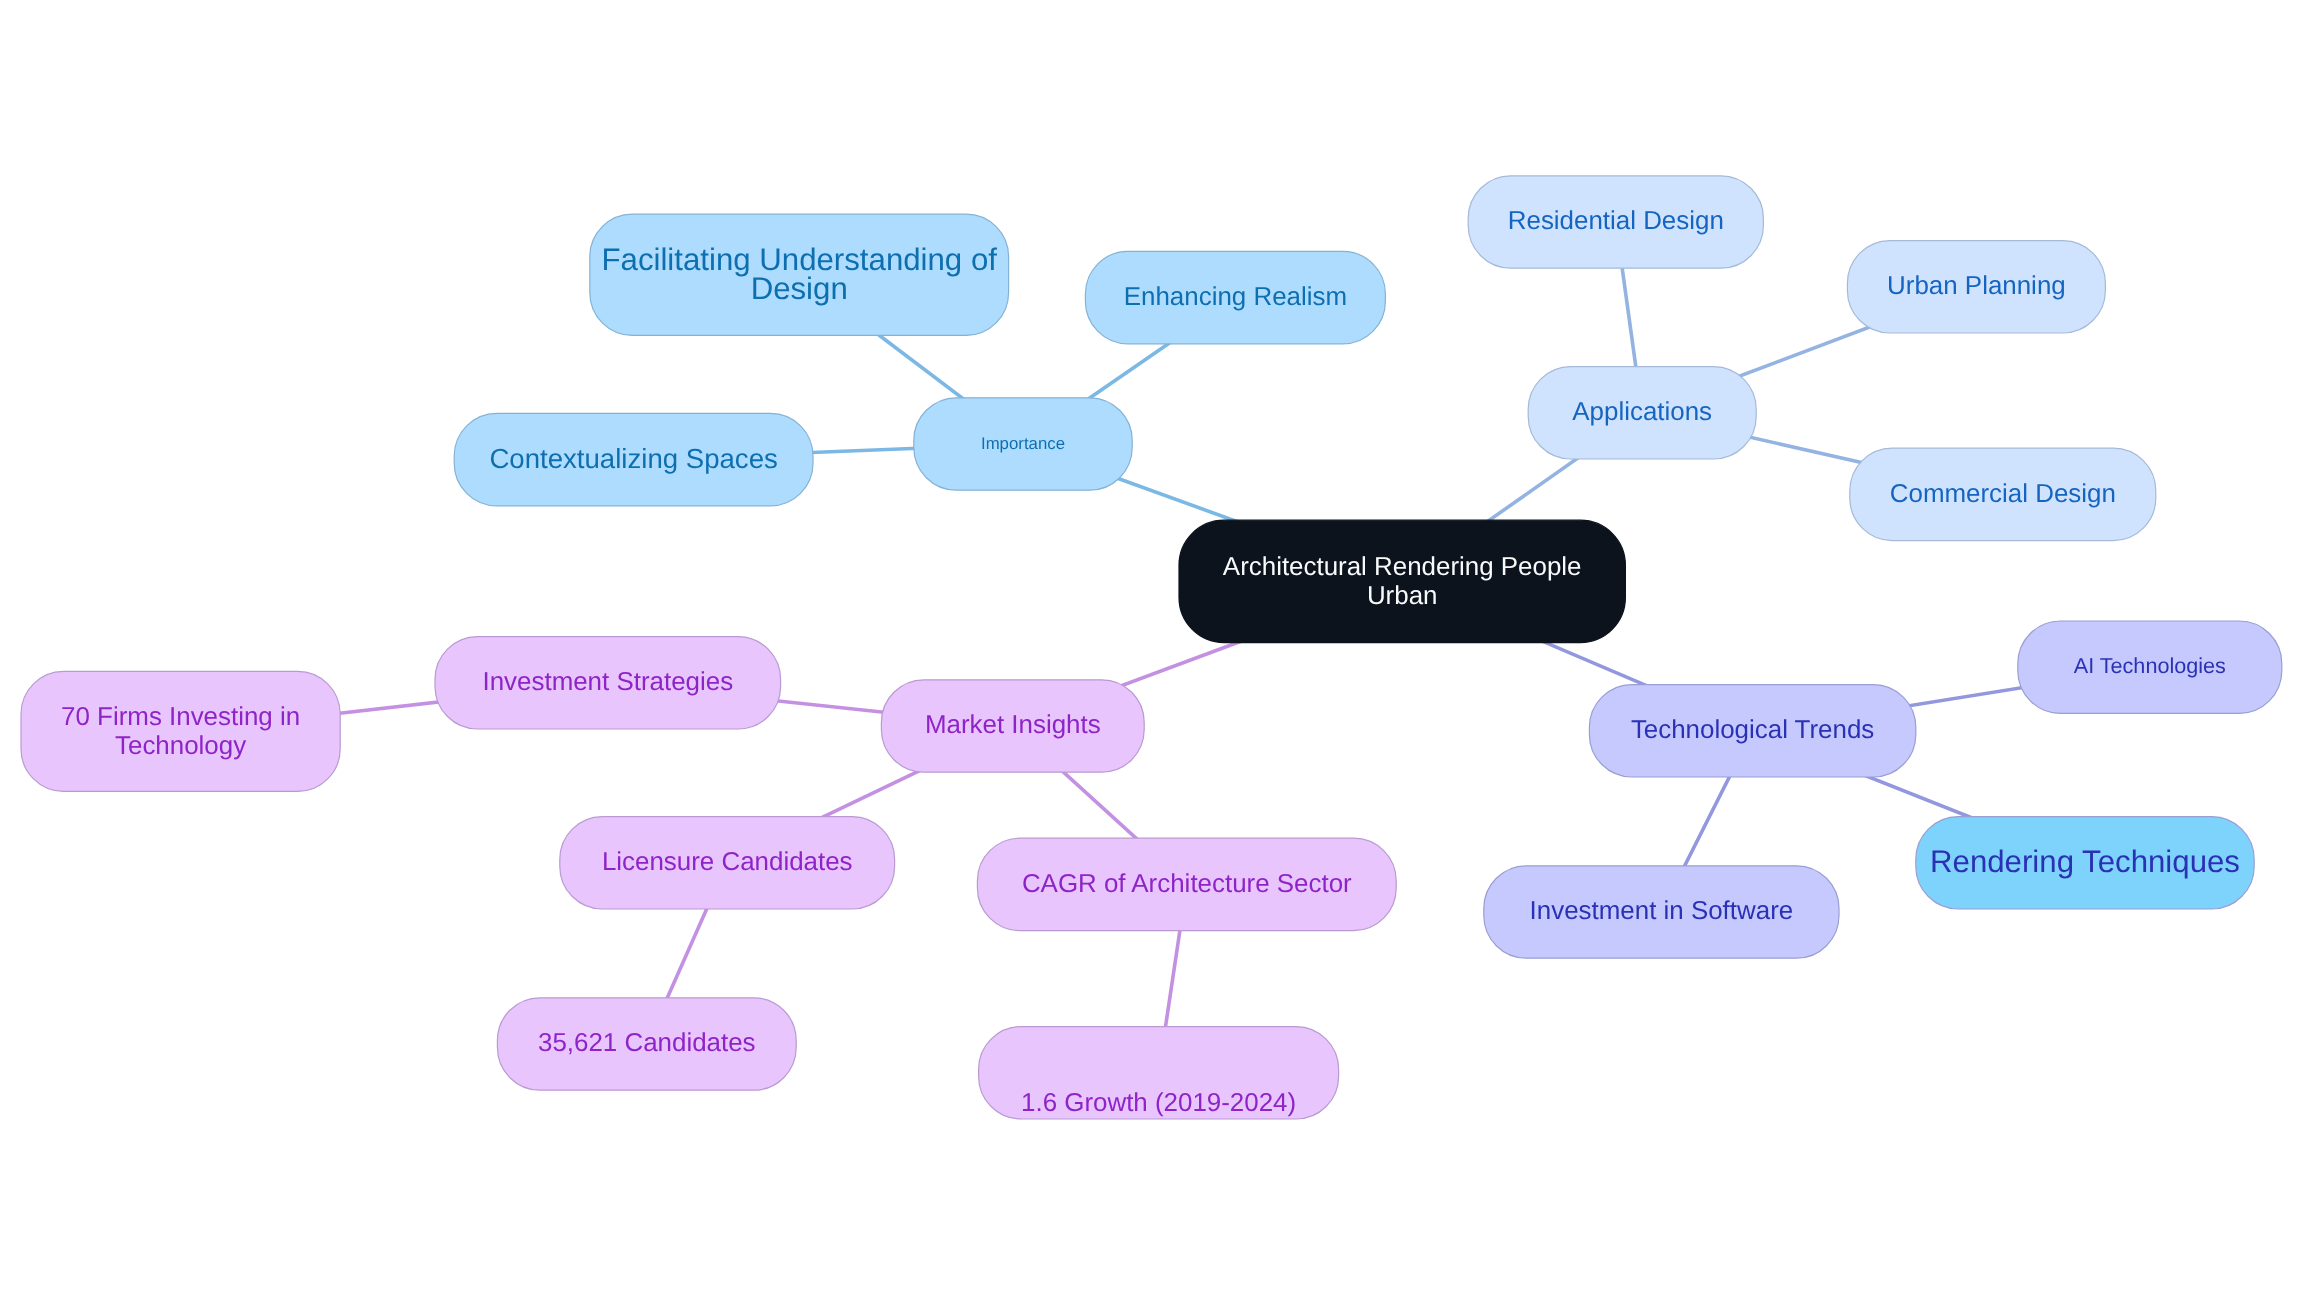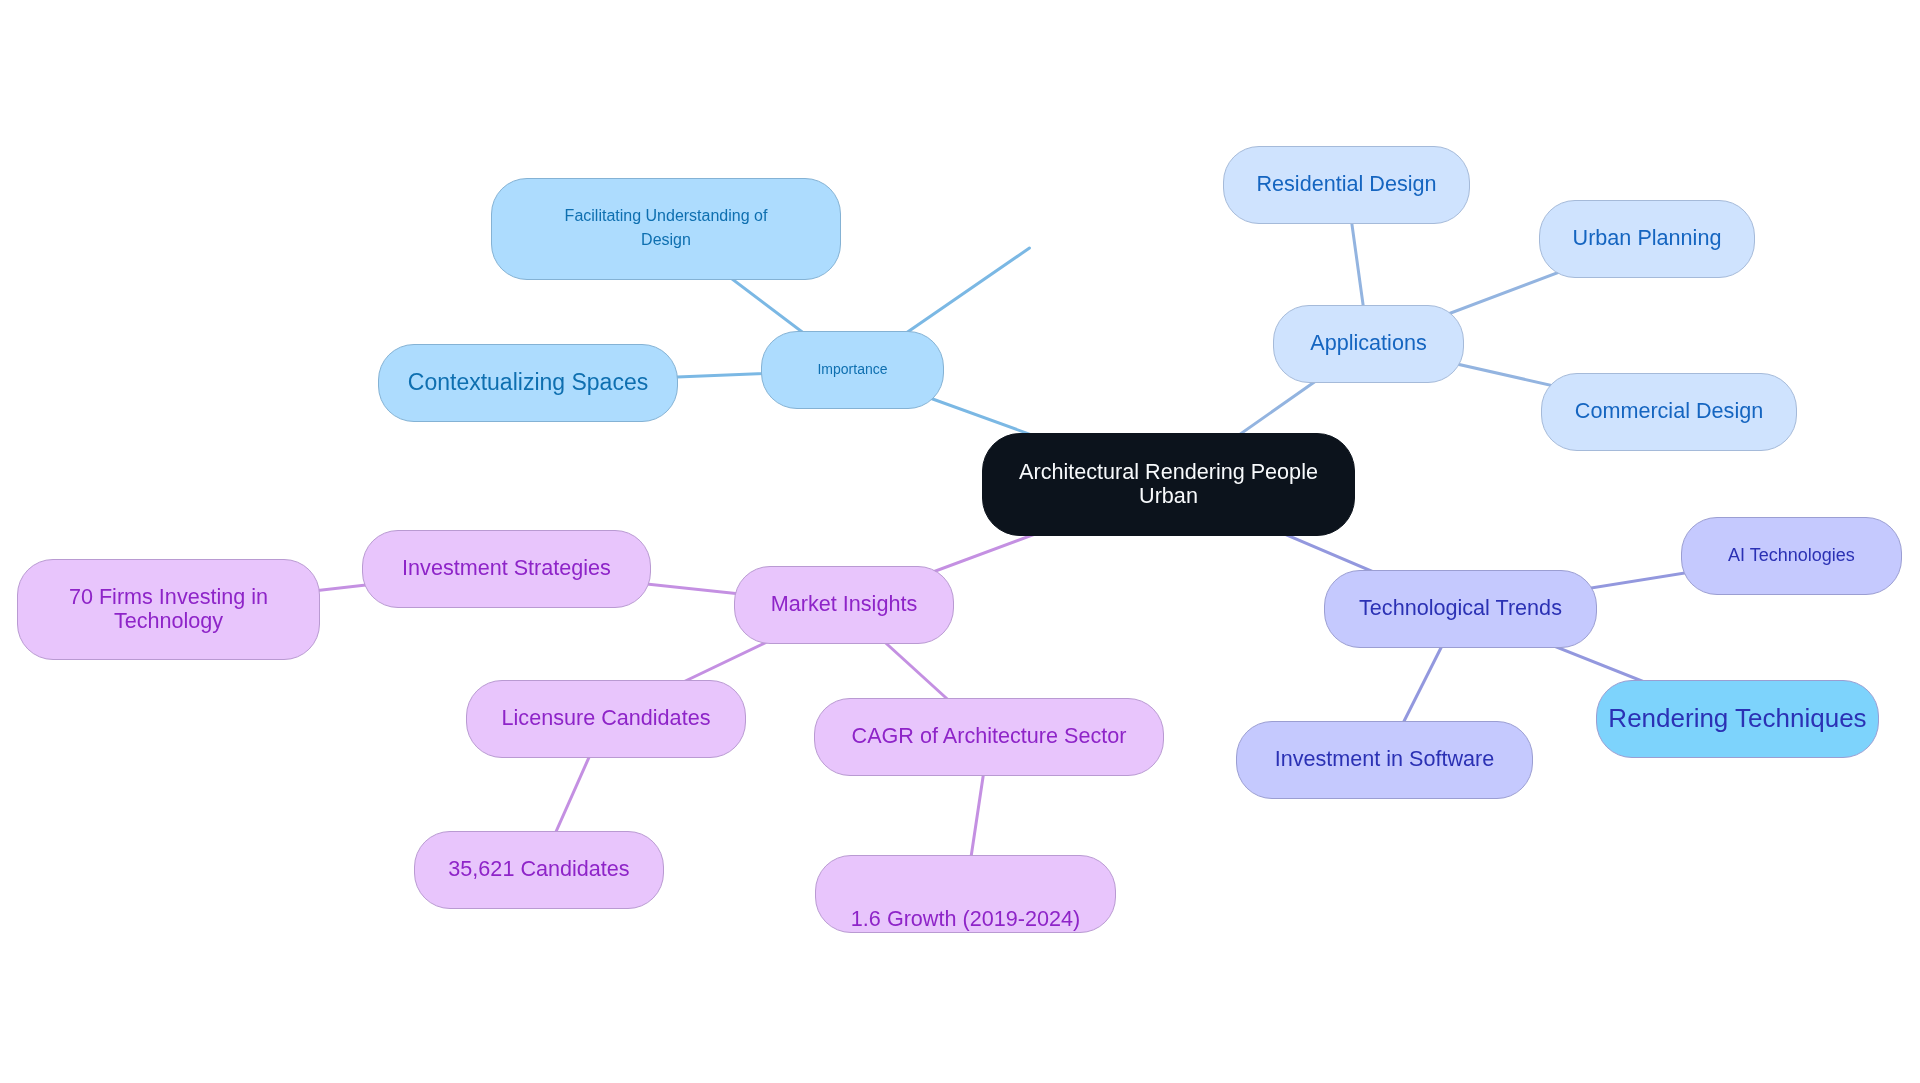--- a/index.html
+++ b/index.html
@@ -74,22 +74,25 @@
     <line class="mm-edge" x1="1460.5" y1="609" x2="1791.5" y2="556" stroke="#9398DE" stroke-width="3"></line>
     <line class="mm-edge" x1="1460.5" y1="609" x2="1737.5" y2="719" stroke="#9398DE" stroke-width="3"></line>
     <line class="mm-edge" x1="1460.5" y1="609" x2="1384.5" y2="760" stroke="#9398DE" stroke-width="3"></line>
   </svg>
   <div class="mm-node" id="node-root" style="left:982px;top:433px;width:373px;height:103px;border-radius:38px;background:#0C131C;border-color:#0C131C;color:#F8FAFC;border-width:1px;font-size:21.6px;line-height:24px;">
       <span class="mm-node-label"><span>Architectural Rendering People</span><br><span>Urban</span></span>
     </div>
   <div class="mm-node" id="node-importance" style="left:761px;top:331px;width:183px;height:78px;border-radius:36px;background:#ADDCFE;border-color:#84B2D4;color:#0E6FB0;border-width:1px;font-size:14px;line-height:24px;align-items:center;">
       <span class="mm-node-label"><span>Importance</span></span>
     </div>
-  <div class="mm-node" id="node-facilitating" style="left:491px;top:178px;width:350px;height:102px;border-radius:36px;background:#ADDCFE;border-color:#84B2D4;color:#0E6FB0;border-width:1px;font-size:16px;line-height:24px;">
+  <div class="mm-node" id="node-facilitating" style="left:491px;top:178px;width:350px;height:102px;border-radius:36px;background:#ADDCFE;border-color:#84B2D4;color:#0E6FB0;border-width:1px;font-size:26px;line-height:24px;">
       <span class="mm-node-label"><span>Facilitating Understanding of</span><br><span>Design</span></span>
+    </div>
+  <div class="mm-node" id="node-enhancing" style="left:904px;top:209px;width:251px;height:78px;border-radius:36px;background:#ADDCFE;border-color:#84B2D4;color:#0E6FB0;border-width:1px;font-size:21.6px;line-height:24px;">
+      <span class="mm-node-label"><span>Enhancing Realism</span></span>
     </div>
   <div class="mm-node" id="node-contextualizing" style="left:378px;top:344px;width:300px;height:78px;border-radius:36px;background:#ADDCFE;border-color:#84B2D4;color:#0E6FB0;border-width:1px;font-size:23px;line-height:24px;justify-content:flex-end;">
       <span class="mm-node-label"><span>Contextualizing Spaces</span></span>
     </div>
   <div class="mm-node" id="node-applications" style="left:1273px;top:305px;width:191px;height:78px;border-radius:36px;background:#CFE3FE;border-color:#A5BAD9;color:#1565C0;border-width:1px;font-size:21.6px;line-height:24px;">
       <span class="mm-node-label"><span>Applications</span></span>
     </div>
   <div class="mm-node" id="node-residential" style="left:1223px;top:146px;width:247px;height:78px;border-radius:36px;background:#CFE3FE;border-color:#A5BAD9;color:#1565C0;border-width:1px;font-size:21.6px;line-height:24px;">
       <span class="mm-node-label"><span>Residential Design</span></span>
     </div>
@@ -98,21 +101,21 @@
     </div>
   <div class="mm-node" id="node-commercial" style="left:1541px;top:373px;width:256px;height:78px;border-radius:36px;background:#CFE3FE;border-color:#A5BAD9;color:#1565C0;border-width:1px;font-size:21.6px;line-height:24px;">
       <span class="mm-node-label"><span>Commercial Design</span></span>
     </div>
   <div class="mm-node" id="node-market" style="left:734px;top:566px;width:220px;height:78px;border-radius:36px;background:#E8C5FC;border-color:#B99AD2;color:#8E24C8;border-width:1px;font-size:21.6px;line-height:24px;">
       <span class="mm-node-label"><span>Market Insights</span></span>
     </div>
   <div class="mm-node" id="node-invstrat" style="left:362px;top:530px;width:289px;height:78px;border-radius:36px;background:#E8C5FC;border-color:#B99AD2;color:#8E24C8;border-width:1px;font-size:21.6px;line-height:24px;">
       <span class="mm-node-label"><span>Investment Strategies</span></span>
     </div>
-  <div class="mm-node" id="node-firms70" style="left:17px;top:559px;width:303px;height:101px;border-radius:36px;background:#E8C5FC;border-color:#B99AD2;color:#8E24C8;border-width:1px;font-size:21.6px;line-height:24px;">
+  <div class="mm-node" id="node-firms70" style="left:17px;top:559px;width:267px;height:101px;border-radius:36px;background:#E8C5FC;border-color:#B99AD2;color:#8E24C8;border-width:1px;font-size:21.6px;line-height:24px;">
       <span class="mm-node-label"><span>70 Firms Investing in</span><br><span>Technology</span></span>
     </div>
   <div class="mm-node" id="node-licensure" style="left:466px;top:680px;width:280px;height:78px;border-radius:36px;background:#E8C5FC;border-color:#B99AD2;color:#8E24C8;border-width:1px;font-size:21.6px;line-height:24px;">
       <span class="mm-node-label"><span>Licensure Candidates</span></span>
     </div>
   <div class="mm-node" id="node-cand35" style="left:414px;top:831px;width:250px;height:78px;border-radius:36px;background:#E8C5FC;border-color:#B99AD2;color:#8E24C8;border-width:1px;font-size:21.6px;line-height:24px;">
       <span class="mm-node-label"><span>35,621 Candidates</span></span>
     </div>
   <div class="mm-node" id="node-cagr" style="left:814px;top:698px;width:350px;height:78px;border-radius:36px;background:#E8C5FC;border-color:#B99AD2;color:#8E24C8;border-width:1px;font-size:21.6px;line-height:24px;">
       <span class="mm-node-label"><span>CAGR of Architecture Sector</span></span>

